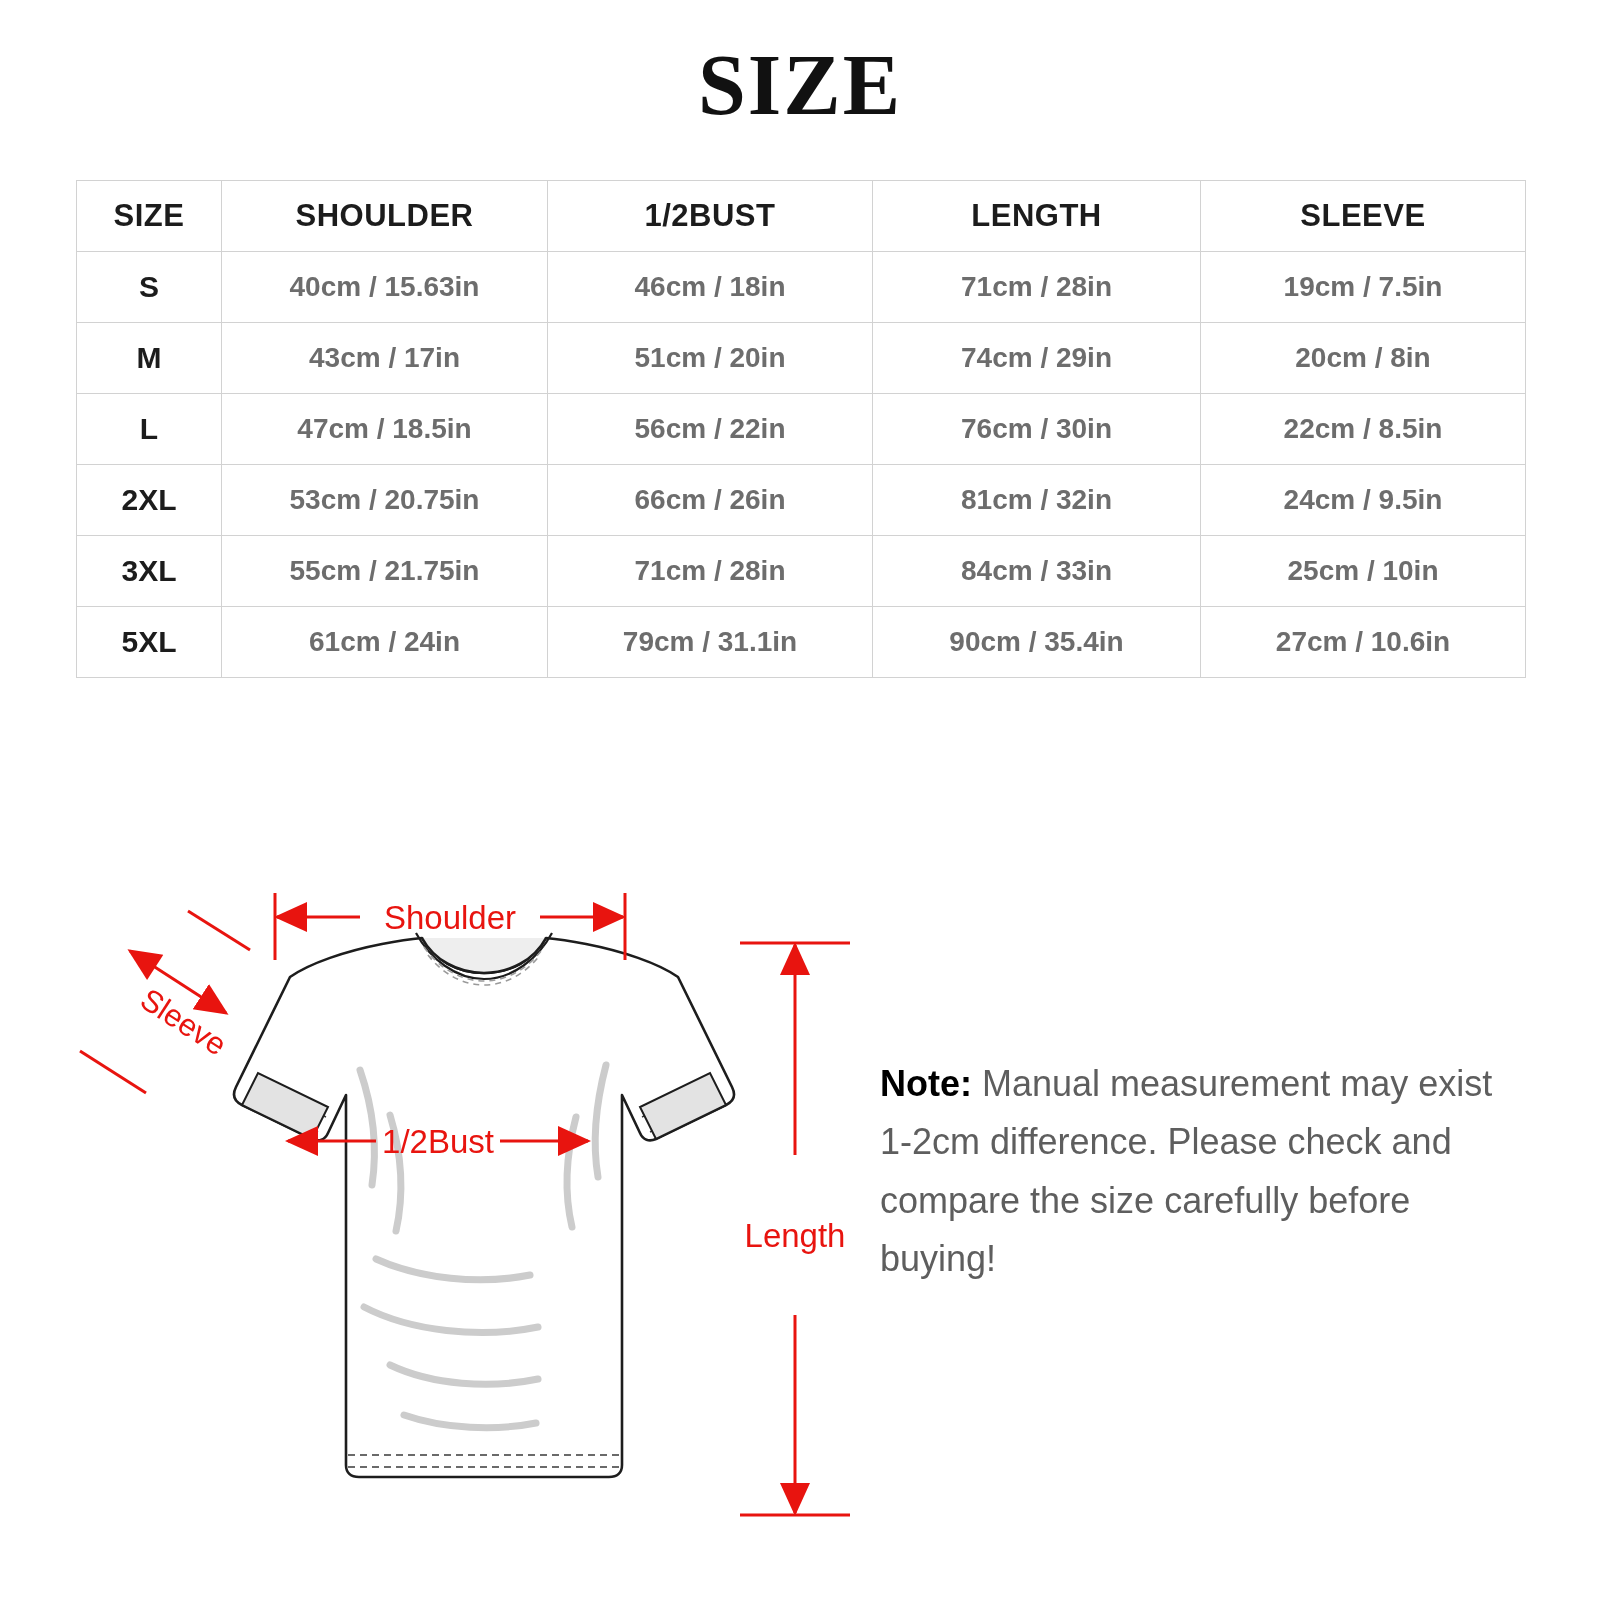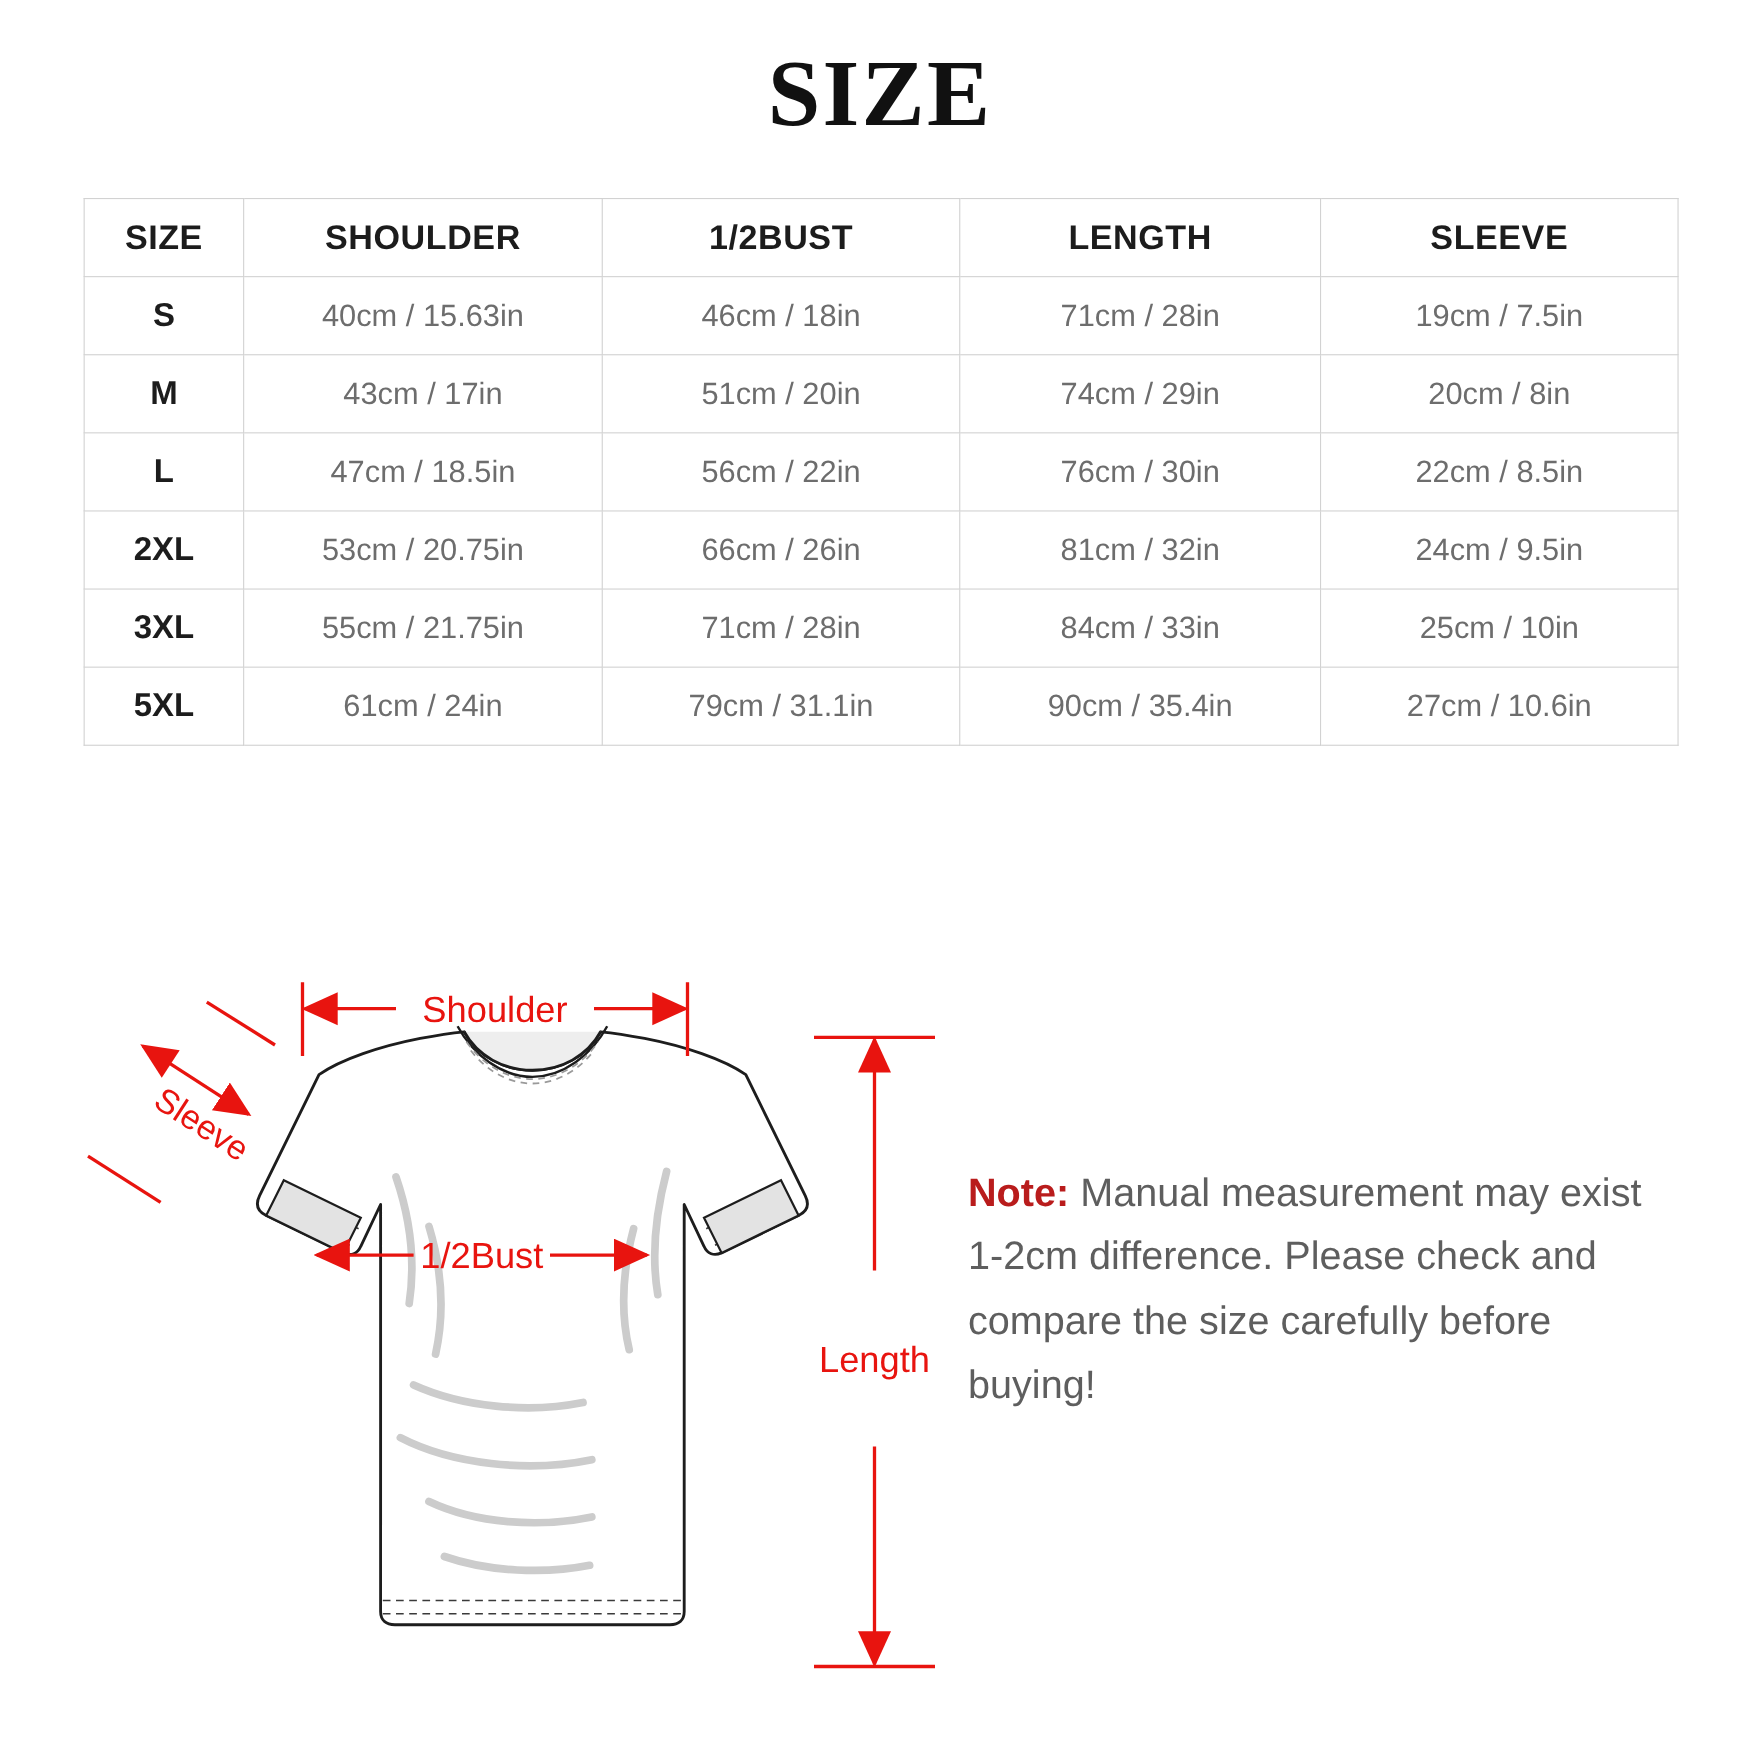--- a/index.html
+++ b/index.html
@@ -55,39 +55,39 @@
     letter-spacing: 0.5px;
   }
   table.size-table td.size-cell {
     font-size: 30px;
     font-weight: bold;
     color: #1c1c1c;
   }
   table.size-table td.val {
     font-size: 28px;
     color: #6d6d6d;
-    font-weight: normal;
+    font-weight: bold;
   }
   col.c-size  { width: 145px; }
   col.c-sh    { width: 326px; }
   col.c-bust  { width: 325px; }
   col.c-len   { width: 328px; }
   col.c-slv   { width: 325px; }
 
   .note {
     position: absolute;
     left: 880px;
     top: 1055px;
     width: 640px;
     font-size: 36px;
     line-height: 1.62;
     color: #5e5e5e;
   }
   .note b {
-    color: #b91c1c;
+    color: #000000;
     font-weight: bold;
   }
   .shirt-wrap {
     position: absolute;
     left: 60px;
     top: 855px;
     width: 820px;
     height: 700px;
   }
   .diagram-svg { display: block; }

